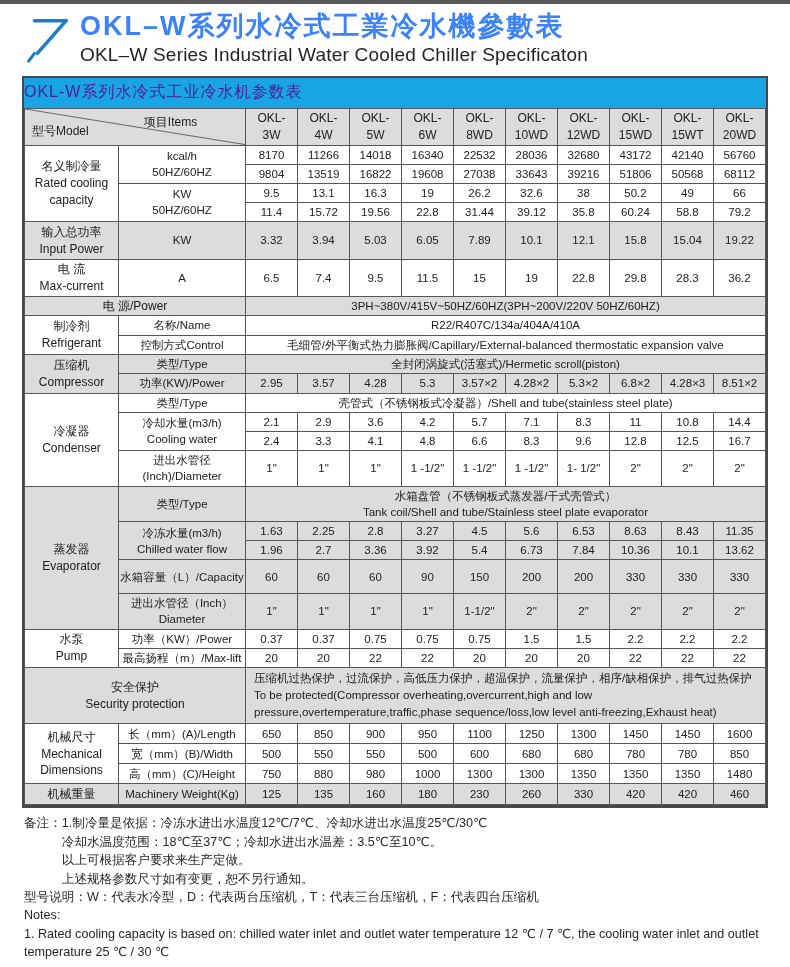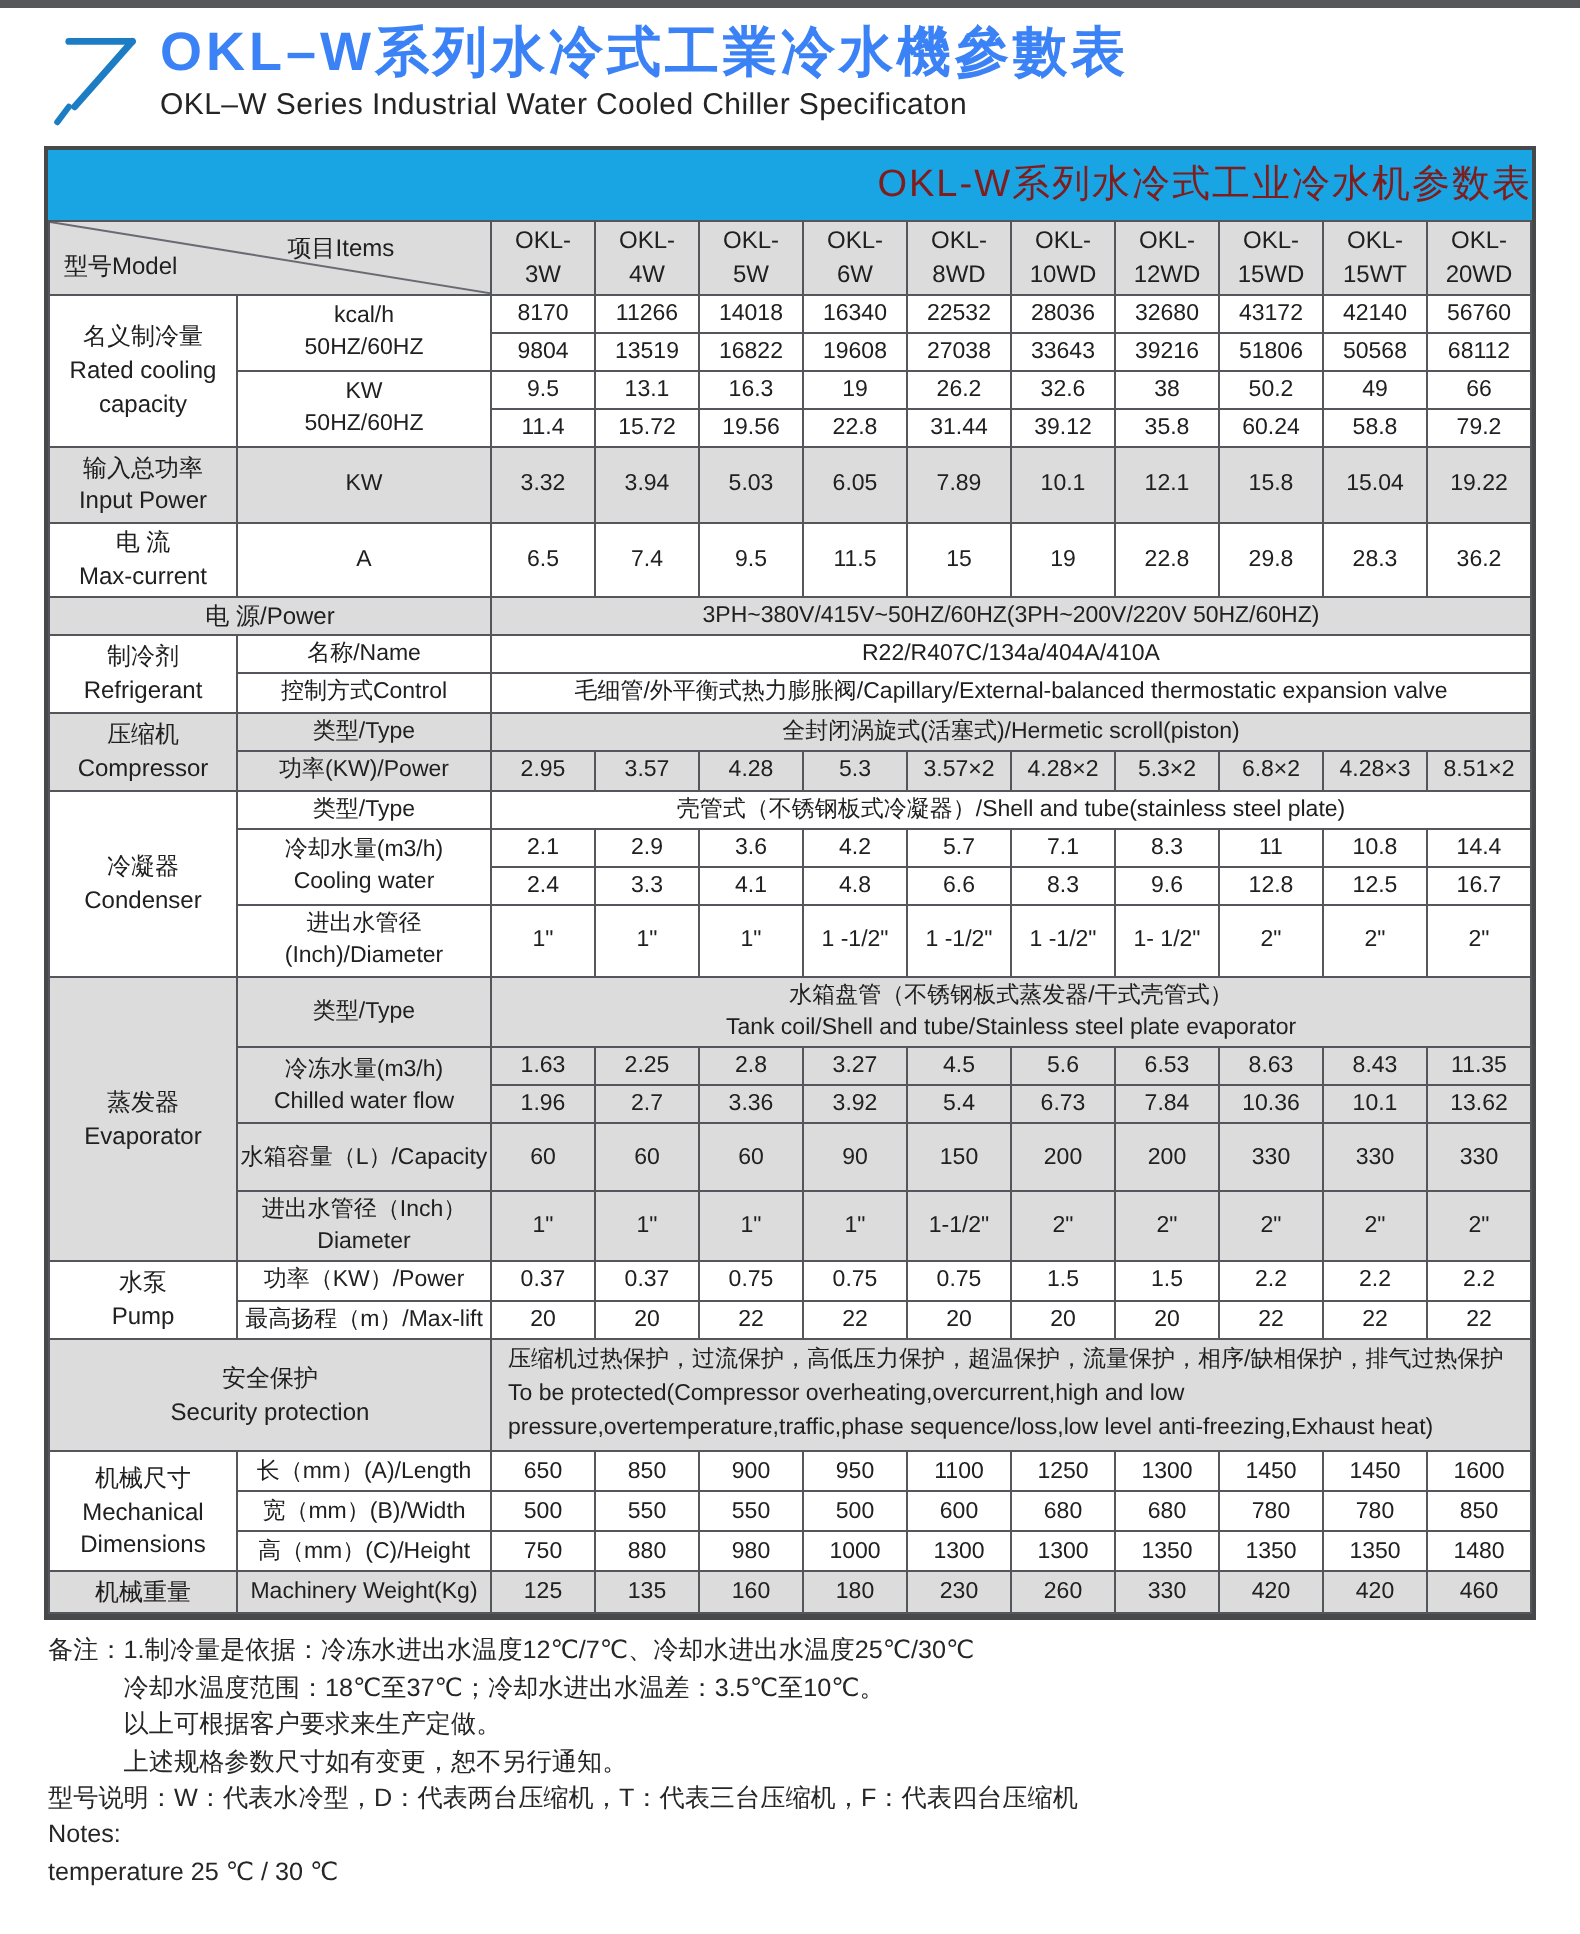--- a/index.html
+++ b/index.html
@@ -12,26 +12,26 @@
     width:790px; height:967px; overflow:hidden;
     font-family:"Liberation Sans","DejaVu Sans",sans-serif;
     color:var(--ink);
   }
   .top-strip{height:4px; background:var(--strip);}
   
   .page-header{display:flex; align-items:flex-start; padding:7px 0 0 16px;}
   .logo{width:58px; height:50px; flex:0 0 auto; margin-top:2px;}
   .titles{margin-left:6px;}
   .title-zh{font-size:27px; font-weight:600; letter-spacing:2px; color:#3b82f6; line-height:1.15;}
-  .title-en{font-size:15px; font-weight:400; color:#242424; margin-top:2px; letter-spacing:.2px;}
+  .title-en{font-size:19px; font-weight:400; color:#242424; margin-top:2px; letter-spacing:.2px;}
   
   .spec-wrap{margin:10px 22px 0 22px; border:2px solid var(--outer); border-bottom-width:3px;}
   .spec-title{
-    background:var(--accent); color:#7f1d1d; text-align:right;
-    font-size:19px; font-weight:500; letter-spacing:1px; padding:4px 0 5px 0;
+    background:var(--accent); color:#4c1d95; text-align:left;
+    font-size:16px; font-weight:500; letter-spacing:1px; padding:4px 0 5px 0;
   }
   table.spec{width:100%; border-collapse:collapse; table-layout:fixed;}
   table.spec td{
     border:1px solid var(--border); text-align:center; vertical-align:middle;
     font-size:11.5px; line-height:1.4; padding:1px 1px; color:#202020;
     white-space:pre-line; overflow:hidden;
   }
   table.spec tr.shaded td{background:var(--band);}
   table.spec td.cat{font-size:12px;}
   table.spec td.item{font-size:11.5px;}
@@ -430,15 +430,16 @@
 <div class="notes">
   <div id="notes-zh">
       <div class="note-line">备注：1.制冷量是依据：冷冻水进出水温度12℃/7℃、冷却水进出水温度25℃/30℃</div>
       <div class="note-line">　　　冷却水温度范围：18℃至37℃；冷却水进出水温差：3.5℃至10℃。</div>
       <div class="note-line">　　　以上可根据客户要求来生产定做。</div>
       <div class="note-line">　　　上述规格参数尺寸如有变更，恕不另行通知。</div>
       <div class="note-line">型号说明：W：代表水冷型，D：代表两台压缩机，T：代表三台压缩机，F：代表四台压缩机</div>
     </div>
   <div id="notes-en">
       <div class="note-line en">Notes:</div>
+      <div class="note-line en">1. Rated cooling capacity is based on: chilled water inlet and outlet water temperature 12 ℃ / 7 ℃, the cooling water inlet and outlet</div>
       <div class="note-line en">temperature 25 ℃ / 30 ℃</div>
     </div>
 </div>
 
 </body></html>

